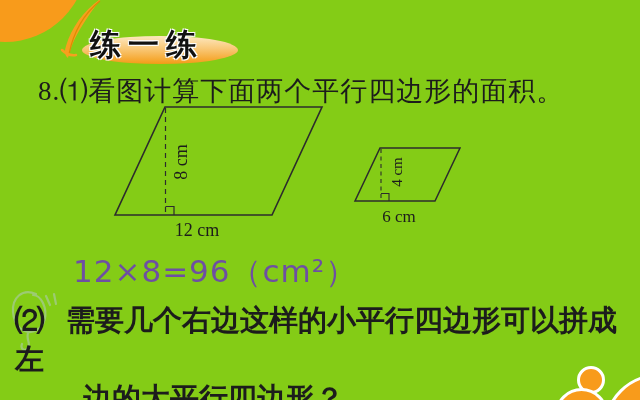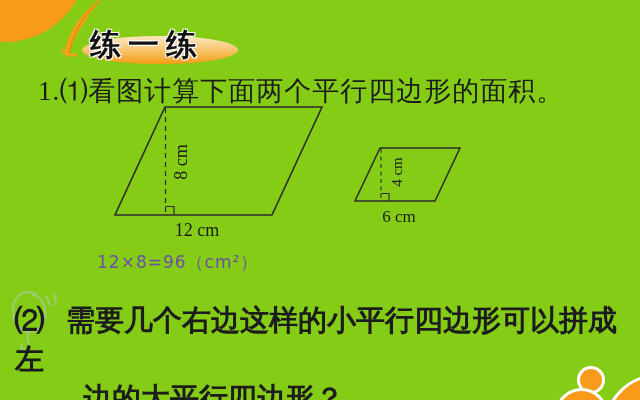--- a/index.html
+++ b/index.html
@@ -20,22 +20,22 @@
     text-shadow:1px 1px 0 #fff,-1px -1px 0 #fff,1px -1px 0 #fff,-1px 1px 0 #fff;}
   
   .q1{position:absolute;left:38px;top:73px;width:580px;font-size:27px;color:#1c1c1c;
     letter-spacing:1px;white-space:nowrap;}
   
   svg{position:absolute;}
   #diagram{left:0;top:0;width:640px;height:400px;}
   #diagram polygon,#diagram path,#diagram line{stroke:#2c2c2c;fill:none;}
   #diagram text{fill:#1c1c1c;font-family:"Liberation Serif","DejaVu Serif",serif;}
   
-  .equation{position:absolute;font-size:17px;color:#6E4FA3;letter-spacing:1px;
-    font-family:"DejaVu Sans","Liberation Sans",sans-serif;margin-left:24px;}
+  .equation{position:absolute;font-size:31px;color:#6E4FA3;letter-spacing:1px;
+    font-family:"DejaVu Sans","Liberation Sans",sans-serif;}
   #eq-left{left:73px;top:251px;}
   #eq-right{left:368px;top:251px;}
   
   .q2{position:absolute;left:15px;top:301px;width:612px;font-size:29px;color:#1c1c1c;
     line-height:39px;font-weight:600;}
   .q2-marker{margin-right:22px;}
   .q2-line2{display:inline-block;margin-left:68px;}
   
   #doodle{left:8px;top:288px;width:52px;height:64px;}
   #feather{left:60px;top:-2px;width:48px;height:62px;}
@@ -50,21 +50,21 @@
     <path d="M42,0 C26,10 12,28 6,48 C4,54 5,58 8,60 C10,52 14,40 22,28 C28,18 35,8 42,0 Z" fill="#F6A01E" stroke="none"></path>
     <path d="M40,3 C26,14 14,32 9,56" stroke="#E08A00" stroke-width="1.2" fill="none"></path>
     <path d="M2,52 C6,56 10,58 16,57" stroke="#F6A01E" stroke-width="2.5" fill="none" stroke-linecap="round"></path>
   </svg>
 
   <div>
     <div class="banner-oval"></div>
     <div class="banner-label">练一练</div>
   </div>
 
-  <div class="q1">1.⑴看图计算下面两个平行四边形的面积。</div>
+  <div class="q1">8.⑴看图计算下面两个平行四边形的面积。</div>
 
   <svg id="diagram" viewBox="0 0 640 400">
 
     <polygon points="115,215 272,215 322,107 165,107" stroke-width="1.6"></polygon>
     <line x1="165.5" y1="108" x2="165.5" y2="215" stroke-width="1.2" stroke-dasharray="5 4"></line>
     <path d="M165.5,206.5 H174 V215" stroke-width="1.2"></path>
     <text x="181" y="168" text-anchor="middle" font-size="18" transform="rotate(-90 181 162)">8 cm</text>
     <text x="197" y="236" text-anchor="middle" font-size="18">12 cm</text>
 
     <polygon points="355,201 435,201 460,148 380,148" stroke-width="1.5"></polygon>

